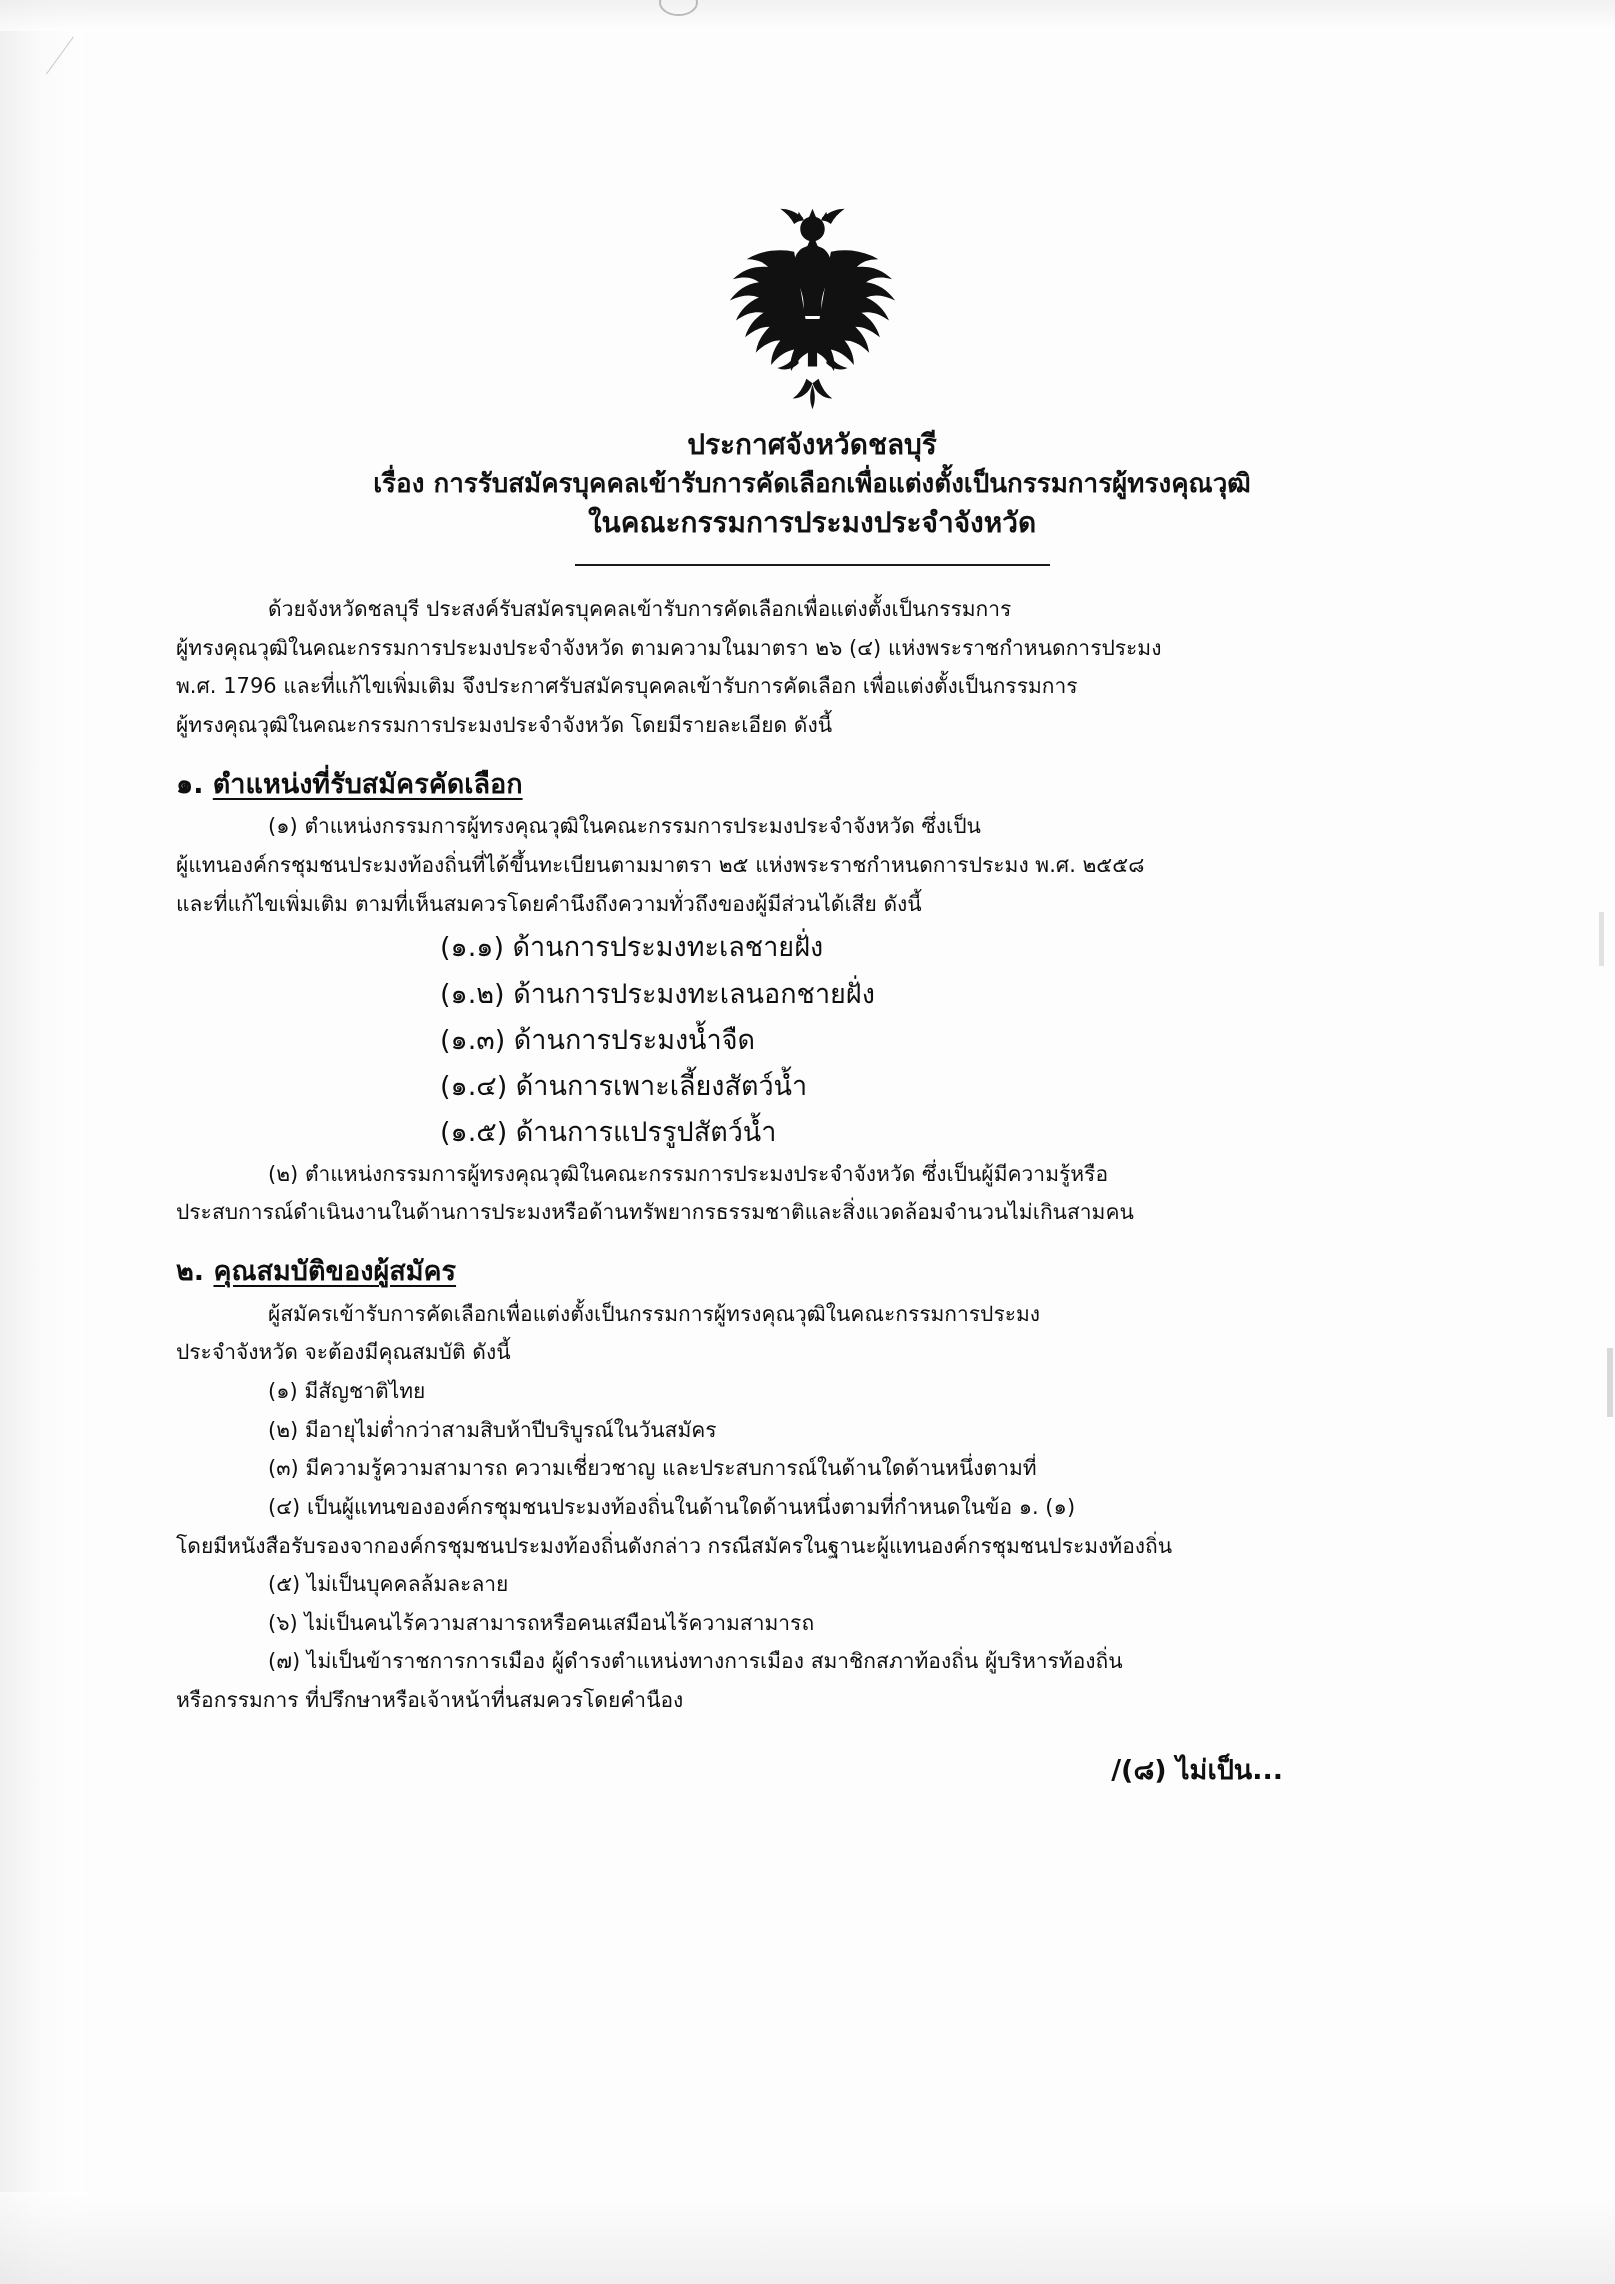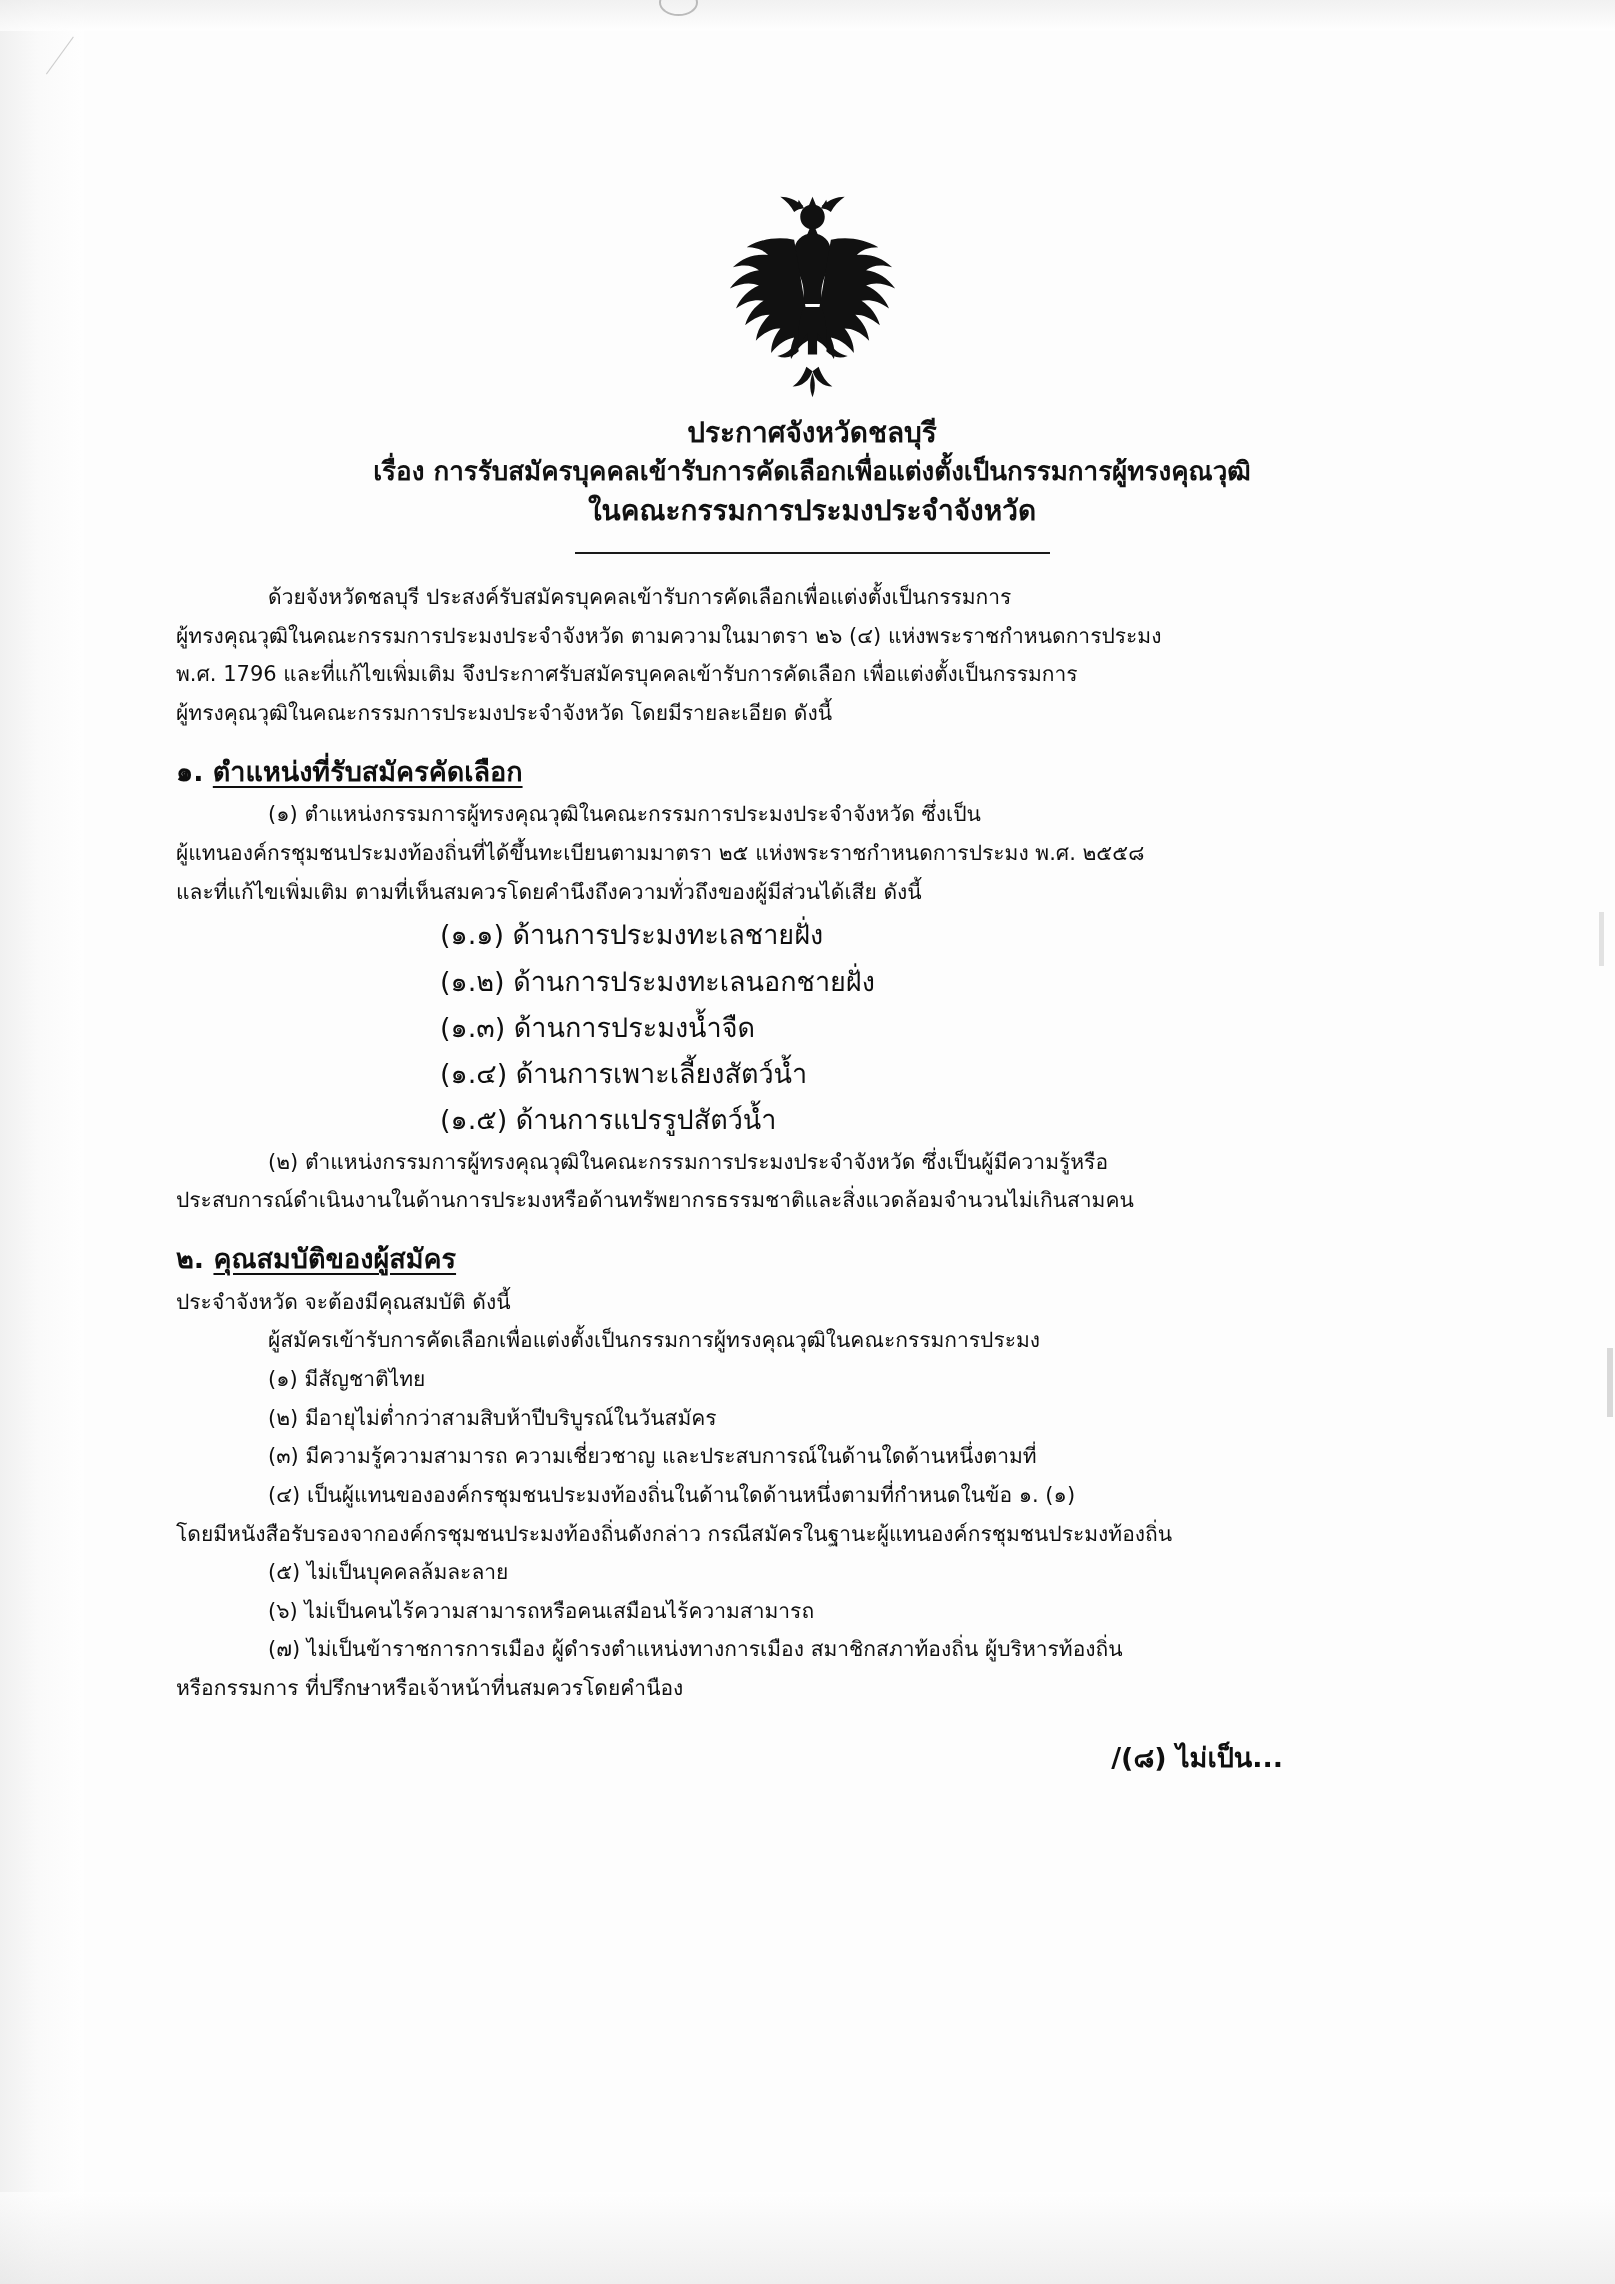--- a/index.html
+++ b/index.html
@@ -66,21 +66,21 @@
   .scan-mark-d {
     position: absolute;
     right: 12.3px; top: 912px;
     width: 4.6px; height: 54px;
     background: #d8d8d8;
     opacity: .75;
   }
   .content {
     position: absolute;
     left: 176px;
-    top: 192px;
+    top: 204px;
     width: 1272px;
   }
   .garuda {
     display: block;
     margin: 0 auto 13.8px auto;
     width: 199px;
     height: 207px;
   }
   .title-block {
     text-align: center;
@@ -213,22 +213,22 @@
     <p class="sub">(๑.๕) ด้านการแปรรูปสัตว์น้ำ</p>
 
     <p class="body indent">(๒) ตำแหน่งกรรมการผู้ทรงคุณวุฒิในคณะกรรมการประมงประจำจังหวัด ซึ่งเป็นผู้มีความรู้หรือ</p>
     <p class="body">ประสบการณ์ดำเนินงานในด้านการประมงหรือด้านทรัพยากรธรรมชาติและสิ่งแวดล้อมจำนวนไม่เกินสามคน</p>
 
     <p class="heading">
       <span>๒.</span>
       <span class="uline">คุณสมบัติของผู้สมัคร</span>
     </p>
 
+    <p class="body indent">ผู้สมัครเข้ารับการคัดเลือกเพื่อแต่งตั้งเป็นกรรมการผู้ทรงคุณวุฒิในคณะกรรมการประมง</p>
     <p class="body">ประจำจังหวัด จะต้องมีคุณสมบัติ ดังนี้</p>
-    <p class="body indent">ผู้สมัครเข้ารับการคัดเลือกเพื่อแต่งตั้งเป็นกรรมการผู้ทรงคุณวุฒิในคณะกรรมการประมง</p>
 
     <p class="body indent">(๑) มีสัญชาติไทย</p>
     <p class="body indent">(๒) มีอายุไม่ต่ำกว่าสามสิบห้าปีบริบูรณ์ในวันสมัคร</p>
     <p class="body indent">(๓) มีความรู้ความสามารถ ความเชี่ยวชาญ และประสบการณ์ในด้านใดด้านหนึ่งตามที่</p>
     <p class="body indent">(๔) เป็นผู้แทนขององค์กรชุมชนประมงท้องถิ่นในด้านใดด้านหนึ่งตามที่กำหนดในข้อ ๑. (๑)</p>
     <p class="body">โดยมีหนังสือรับรองจากองค์กรชุมชนประมงท้องถิ่นดังกล่าว กรณีสมัครในฐานะผู้แทนองค์กรชุมชนประมงท้องถิ่น</p>
     <p class="body indent">(๕) ไม่เป็นบุคคลล้มละลาย</p>
     <p class="body indent">(๖) ไม่เป็นคนไร้ความสามารถหรือคนเสมือนไร้ความสามารถ</p>
     <p class="body indent">(๗) ไม่เป็นข้าราชการการเมือง ผู้ดำรงตำแหน่งทางการเมือง สมาชิกสภาท้องถิ่น ผู้บริหารท้องถิ่น</p>
     <p class="body">หรือกรรมการ ที่ปรึกษาหรือเจ้าหน้าที่นสมควรโดยคำนือง</p>

